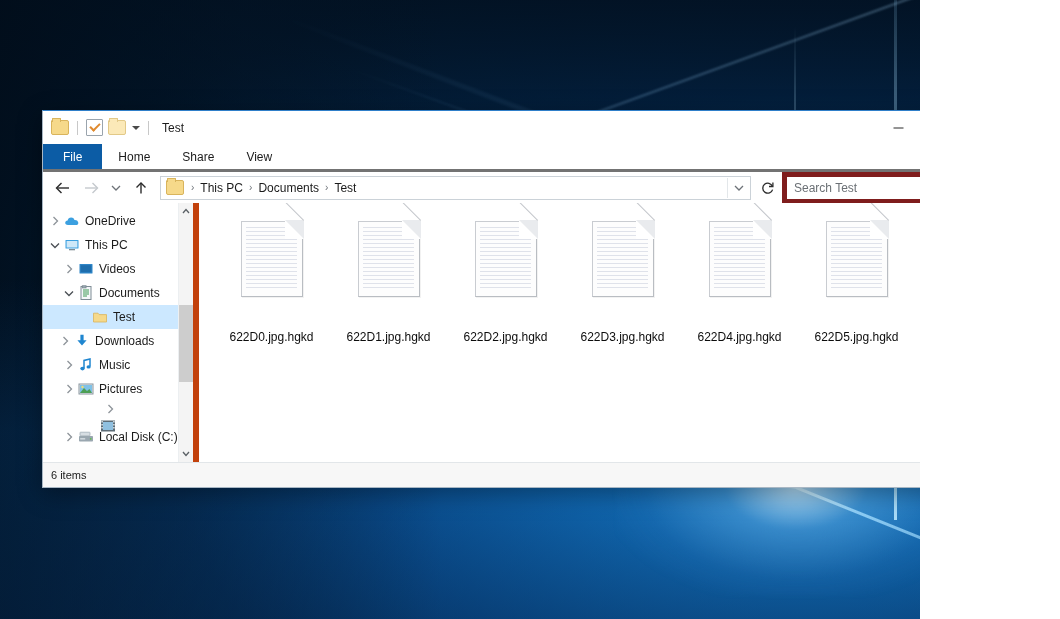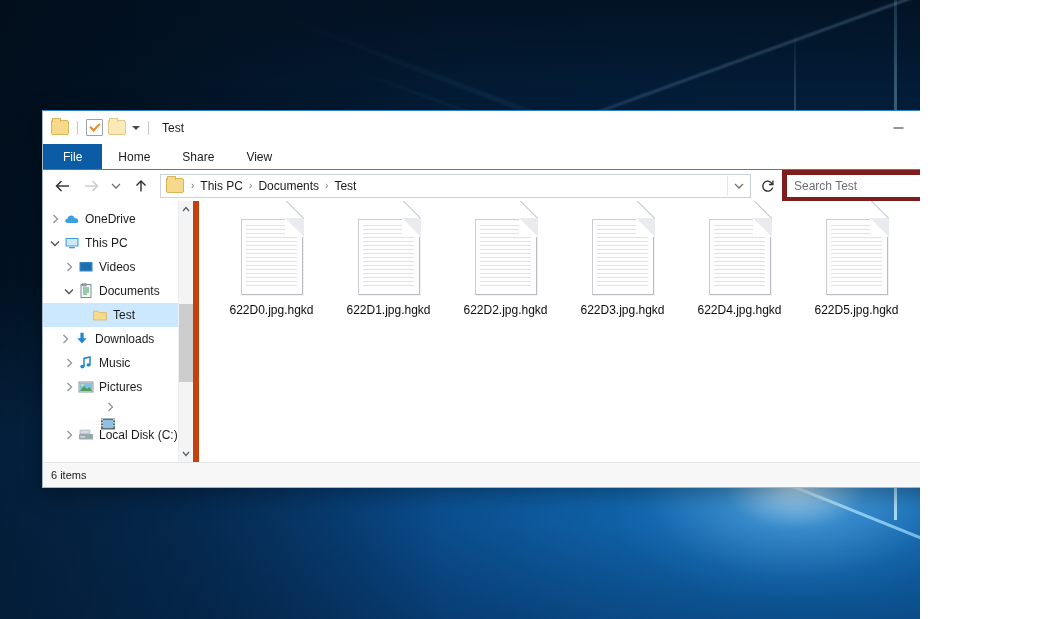--- a/index.html
+++ b/index.html
@@ -128,21 +128,21 @@
     color: #2b2b2b;
   }
   .win-btn svg { display: block; }
 
   
   .ribbon {
     height: 25px; flex: 0 0 25px;
     background: #ffffff;
     display: flex; align-items: stretch;
     position: relative;
-    border-bottom: 1px solid #737373;
+    border-bottom: 3px solid #737373;
   }
   .tab {
     display: flex; align-items: center; justify-content: center;
     padding: 0 16px; font-size: 12px; color: #1b1b1b;
   }
   .tab.file { background: #0c5ca5; color: #ffffff; padding: 0 20px; }
   .ribbon-right {
     position: absolute; right: 6px; top: 0; height: 25px;
     display: flex; align-items: center; gap: 10px;
   }
@@ -302,20 +302,21 @@
   .file-icon .fold-edge {
     position: absolute; right: -1px; top: -1px;
     width: 27px; height: 1px;
     background: #c3c6cb;
     transform-origin: right top;
     transform: rotate(45deg);
   }
   .file-name {
     font-size: 12px; color: #0c0c0c; text-align: center;
     white-space: nowrap;
+    margin-top: 25px;
   }
 
   
   .statusbar {
     height: 24px; flex: 0 0 24px;
     background: #f7f7f7;
     border-top: 1px solid #e2e6e9;
     display: flex; align-items: center;
     padding: 0 8px;
     font-size: 11px; color: #1b1b1b;

